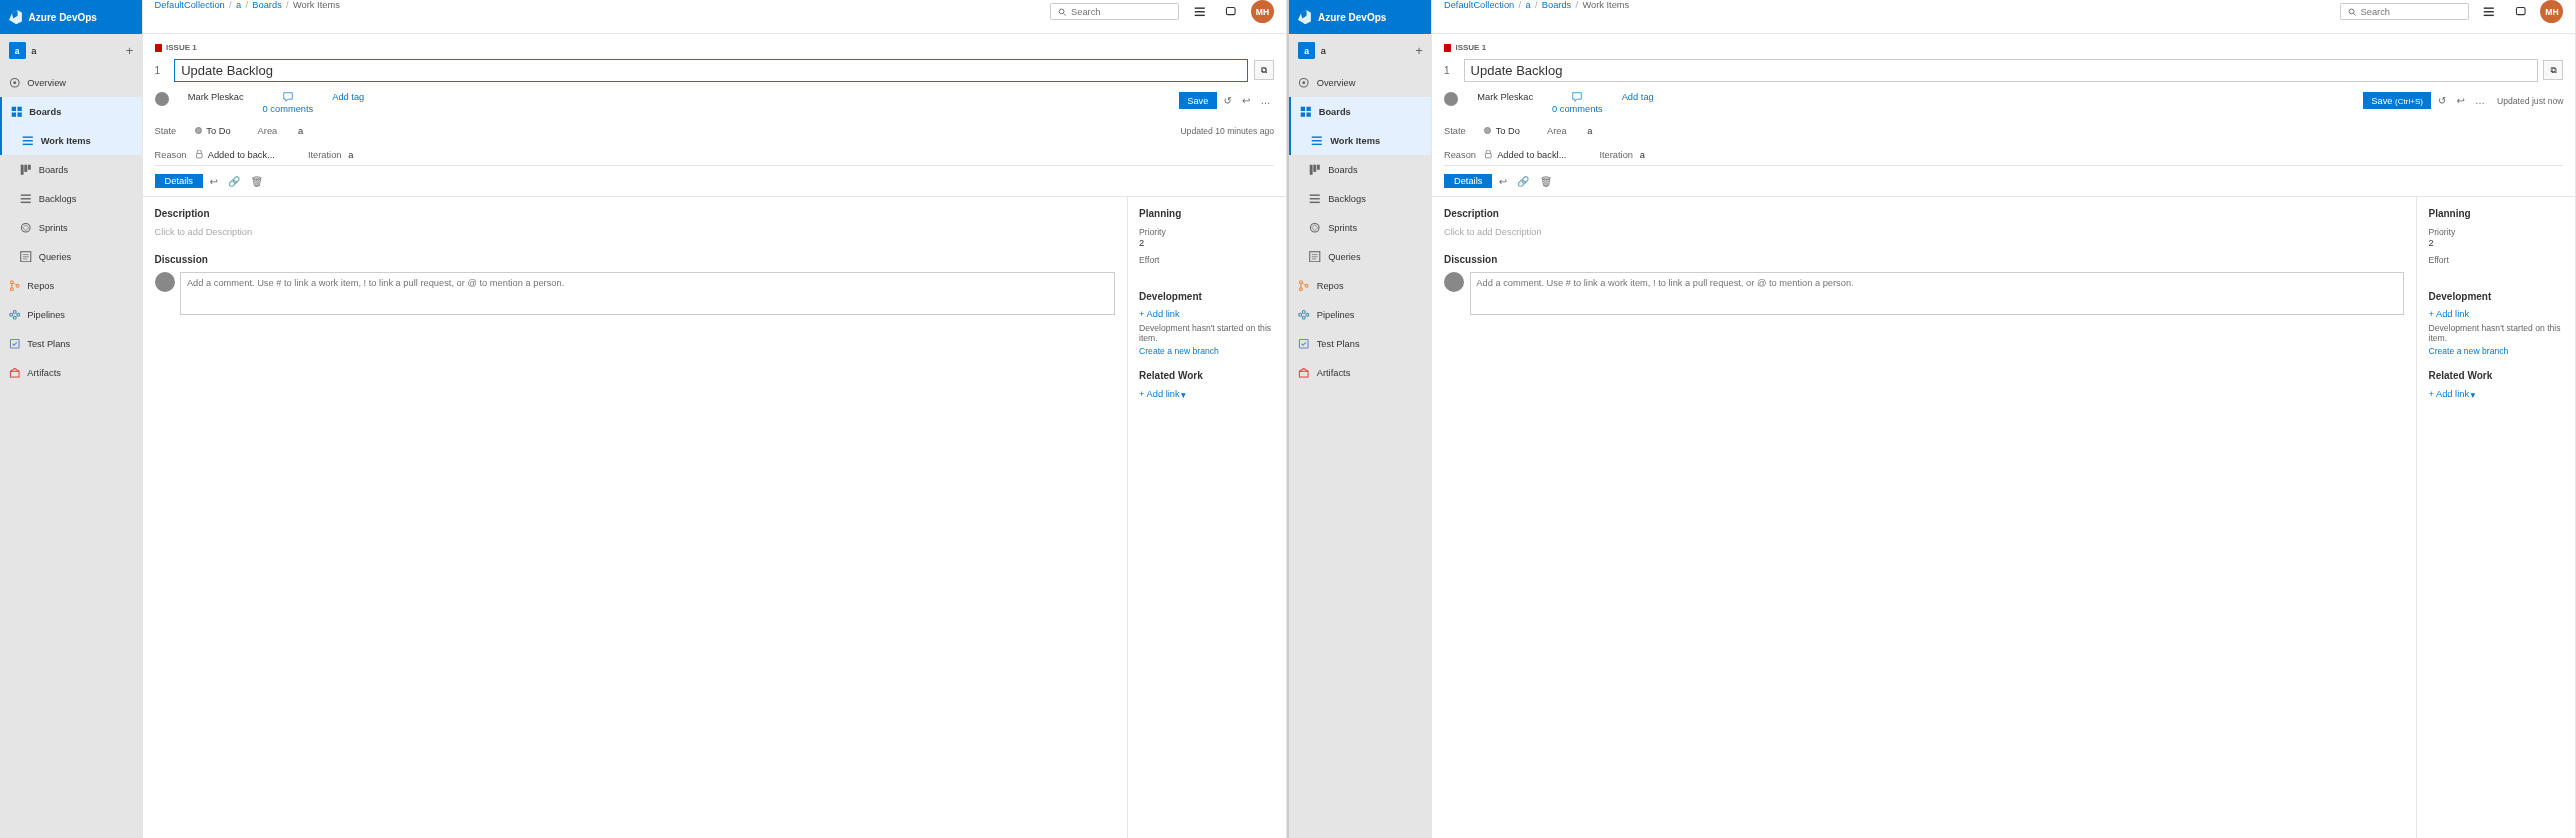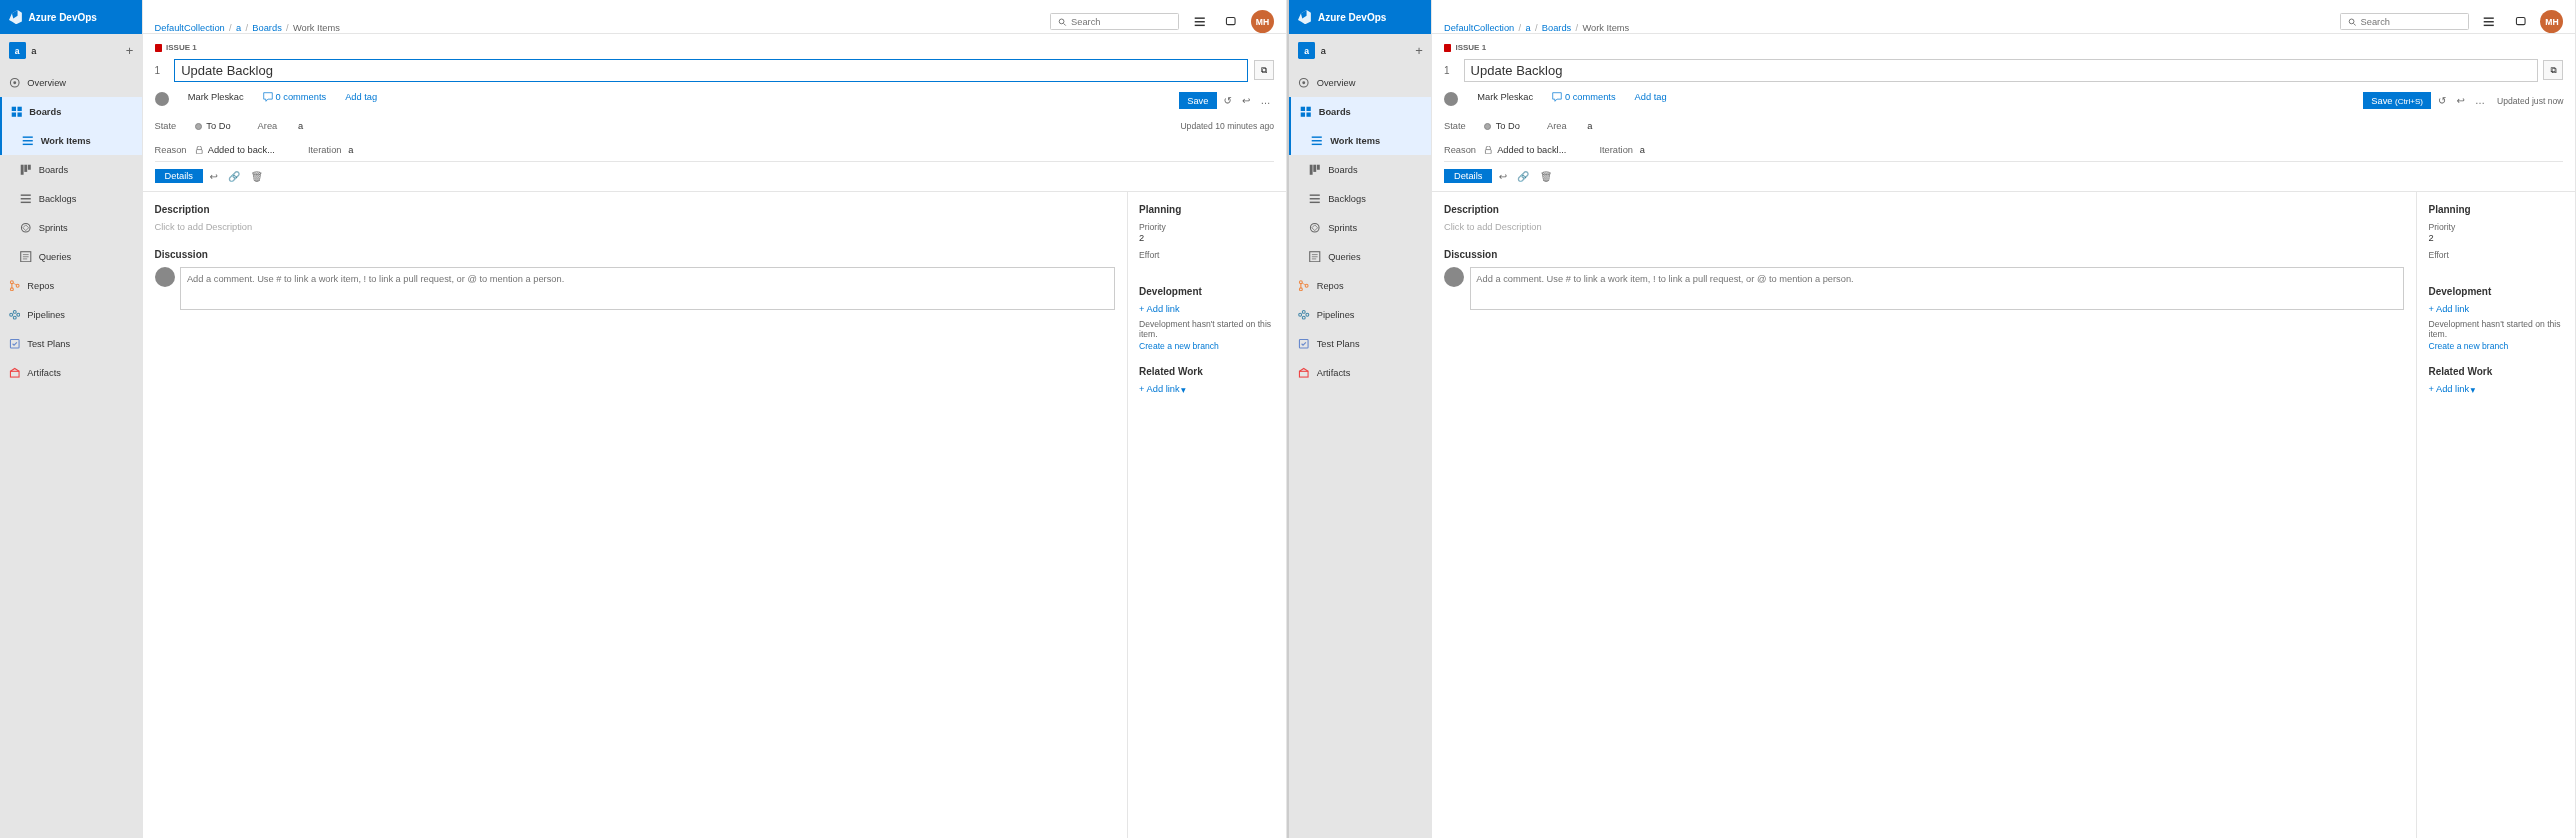--- a/index.html
+++ b/index.html
@@ -17,21 +17,21 @@
     .org-plus { font-size: 13px; color: #666; cursor: pointer; }
 
     .nav-item { display: flex; align-items: center; height: 29px; padding: 0 8.6px; gap: 7.2px; cursor: pointer; color: #333; font-size: 9.3px; }
     .nav-item.active { background: #e5f0ff; border-left: 2.2px solid #0078d4; font-weight: 600; }
     .nav-item .nav-icon { width: 11.5px; height: 11.5px; display: flex; align-items: center; justify-content: center; }
 
     
     .main { flex: 1; display: flex; flex-direction: column; overflow: hidden; }
 
     
-    .topbar { height: 28px; min-height: 34px; display: flex; align-items: flex-end; padding: 0 11.5px; border-bottom: 0.7px solid #e5e5e5; gap: 5.7px; background: #fff; }
+    .topbar { height: 28px; min-height: 34px; display: flex; align-items: flex-start; padding: 0 11.5px; border-bottom: 0.7px solid #e5e5e5; gap: 5.7px; background: #fff; }
     .breadcrumb { display: flex; align-items: center; gap: 4.3px; color: #666; font-size: 9.3px; }
     .breadcrumb span.sep { color: #aaa; }
     .breadcrumb a { color: #0078d4; text-decoration: none; }
     .topbar-right { margin-left: auto; display: flex; align-items: center; gap: 8.6px; }
     .search-box { display: flex; align-items: center; border: 0.7px solid #ccc; border-radius: 1.4px; padding: 2.9px 7.2px; gap: 4.3px; background: #fff; width: 129px; }
     .search-box input { border: none; outline: none; font-size: 9.3px; width: 100%; }
     .topbar-icon { width: 23px; height: 23px; display: flex; align-items: center; justify-content: center; cursor: pointer; color: #333; }
     .user-avatar { width: 23px; height: 23px; background: #c63; color: #fff; border-radius: 50%; display: flex; align-items: center; justify-content: center; font-size: 8.6px; font-weight: 600; }
 
     
@@ -41,21 +41,21 @@
     .issue-label { font-size: 8px; color: #666; font-weight: 600; margin-bottom: 2.9px; display: flex; align-items: flex-end; gap: 4.3px; }
     .issue-label .issue-dot { width: 7.2px; height: 7.2px; background: #c00; border-radius: 0.7px; display: inline-block; }
 
     .title-row { display: flex; align-items: center; gap: 5.7px; padding: 4.3px 0; }
     .issue-number { color: #666; font-size: 10px; min-width: 14.3px; }
     .title-input { flex: 1; border: 0.7px solid #0078d4; font-size: 13px; font-weight: 400; padding: 2.9px 5.7px; outline: none; color: #333; }
     .title-copy-btn { width: 20px; height: 20px; border: 0.7px solid #ccc; background: #f8f8f8; cursor: pointer; display: flex; align-items: center; justify-content: center; font-size: 8.6px; }
 
     .meta-row { display: flex; align-items: flex-start; gap: 19px; padding: 5.7px 0; font-size: 9.3px; color: #333; }
     .meta-row .author-avatar { width: 14.3px; height: 14.3px; background: #888; border-radius: 50%; }
-    .meta-comments { display: flex; align-items: center; gap: 2.9px; color: #0078d4; cursor: pointer; }
+    .meta-comments { display: flex; align-items: center; gap: 2.9px; color: #0078d4; cursor: pointer; flex-direction: column; }
     .meta-tag { color: #0078d4; cursor: pointer; }
     .meta-save-group { margin-left: auto; display: flex; align-items: center; gap: 2.9px; }
     .btn-save { background: #0078d4; color: #fff; border: none; padding: 3.6px 8.6px; cursor: pointer; font-size: 9.3px; }
     .btn-icon { background: none; border: none; cursor: pointer; color: #666; padding: 3.6px; font-size: 10px; }
 
     .state-row { display: flex; align-items: center; gap: 27px; padding: 5.7px 0 2.9px; font-size: 9.3px; }
     .state-field { display: flex; align-items: center; gap: 4.3px; }
     .state-label-key { color: #666; min-width: 36px; }
     .state-circle { width: 7.2px; height: 7.2px; border-radius: 50%; background: #aaa; border: 1.4px solid #888; display: inline-block; }
     .state-val { font-size: 9.3px; color: #333; }

